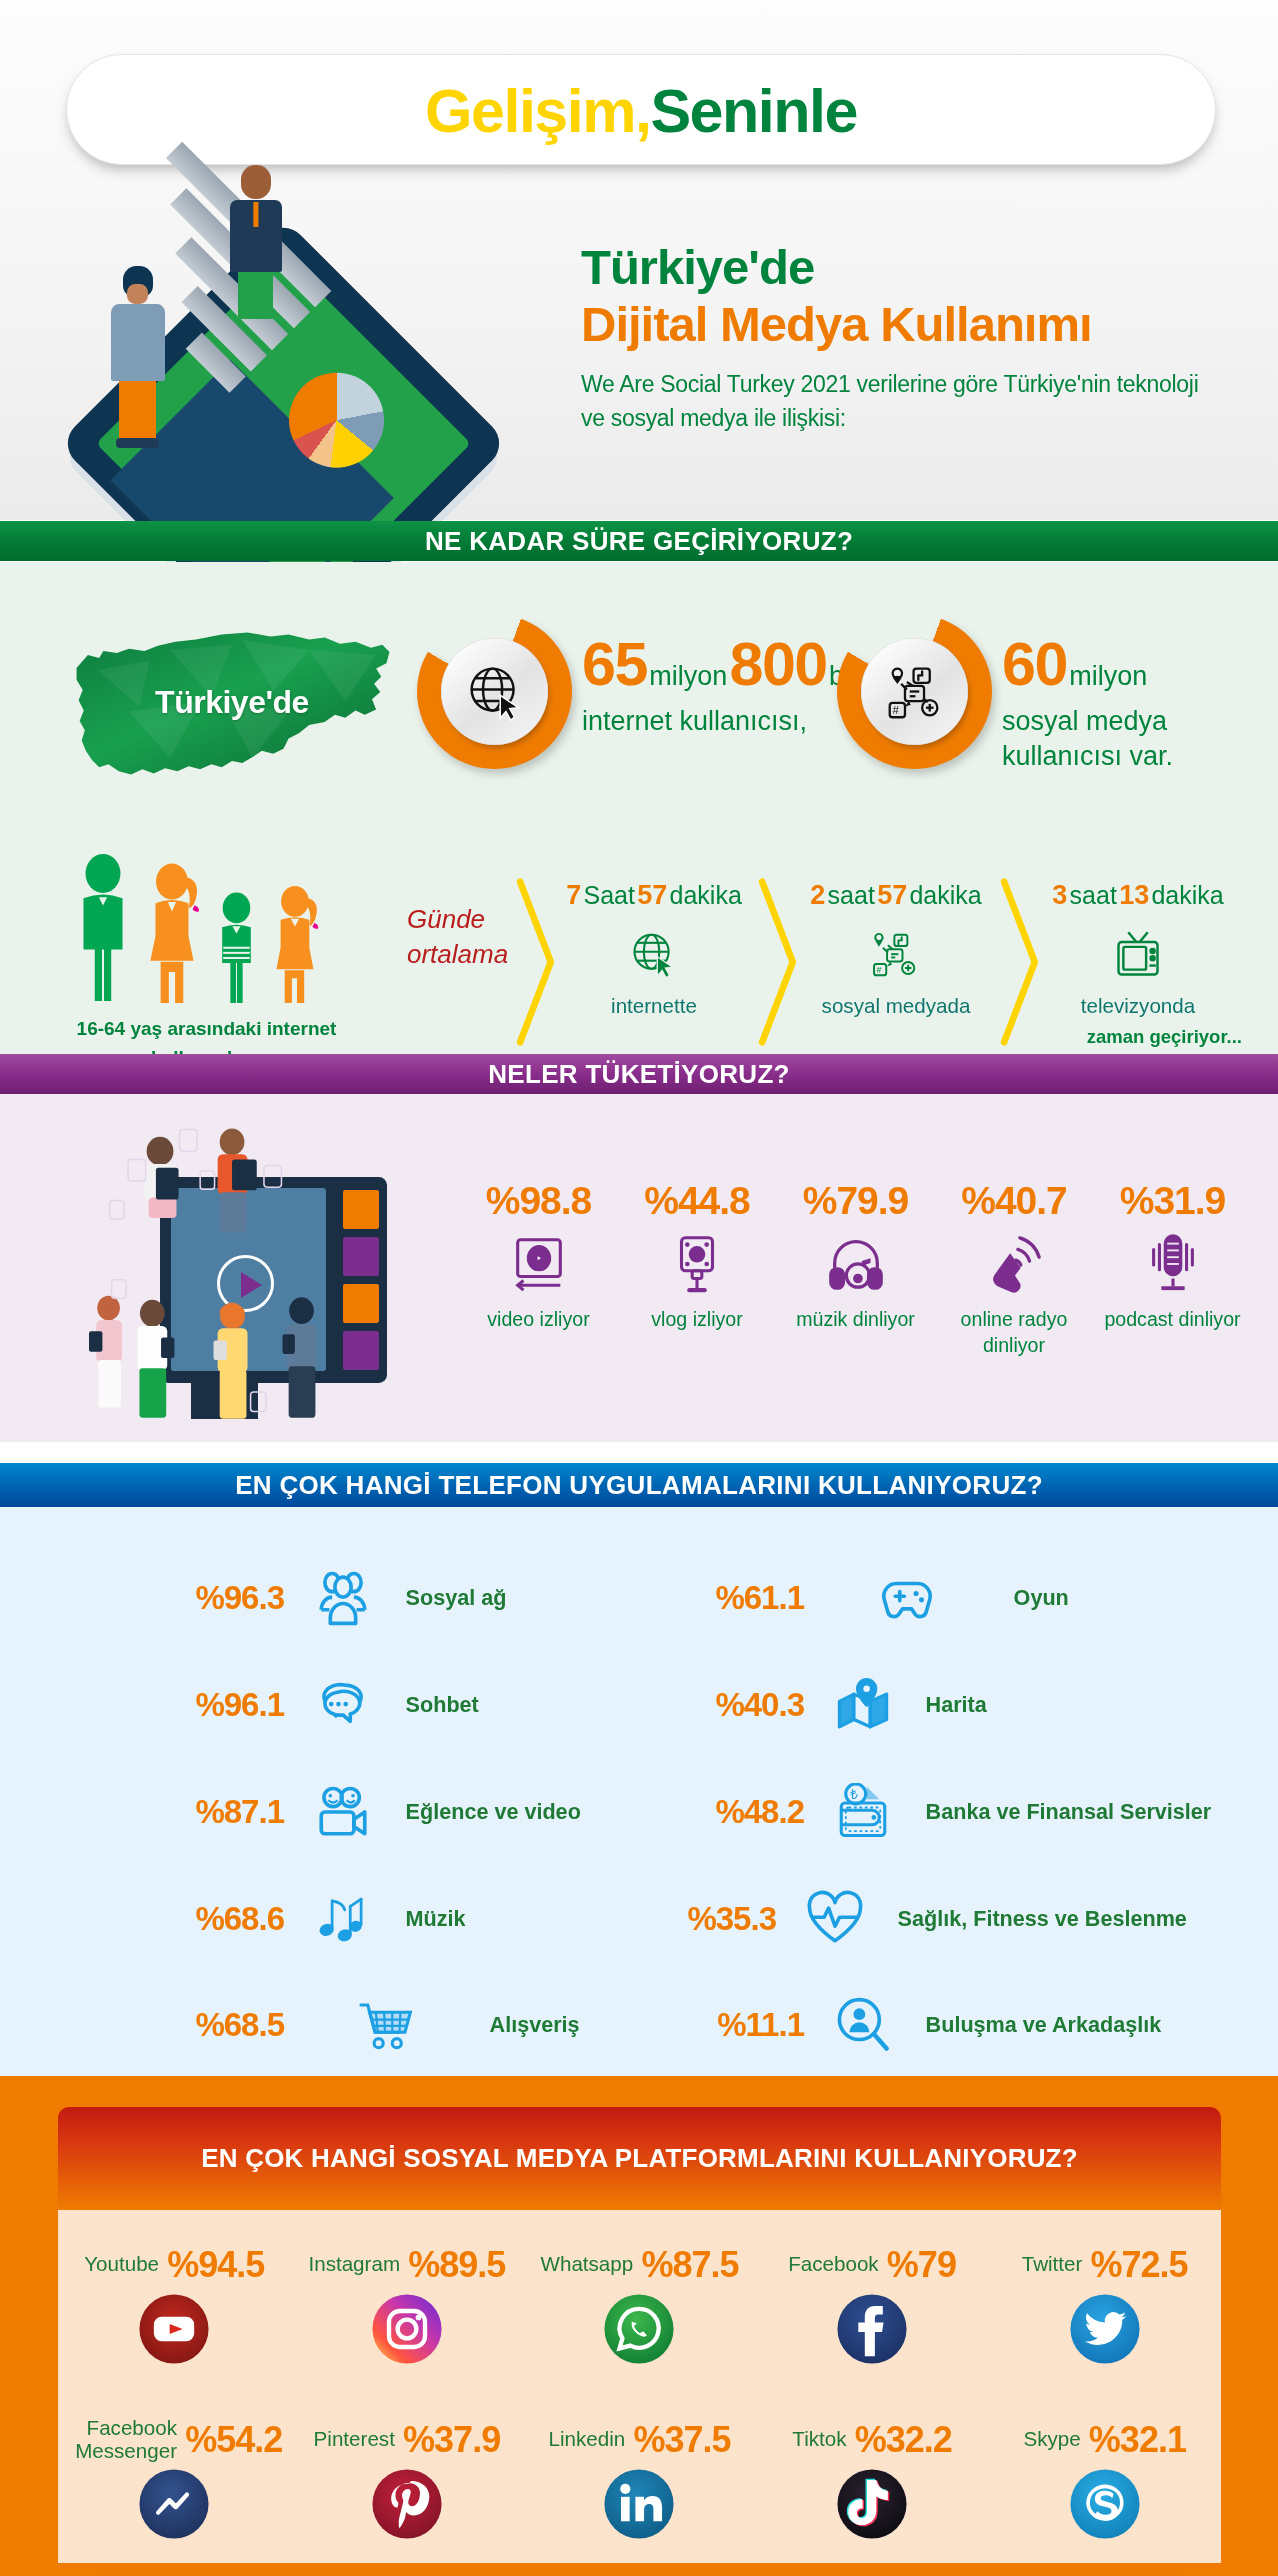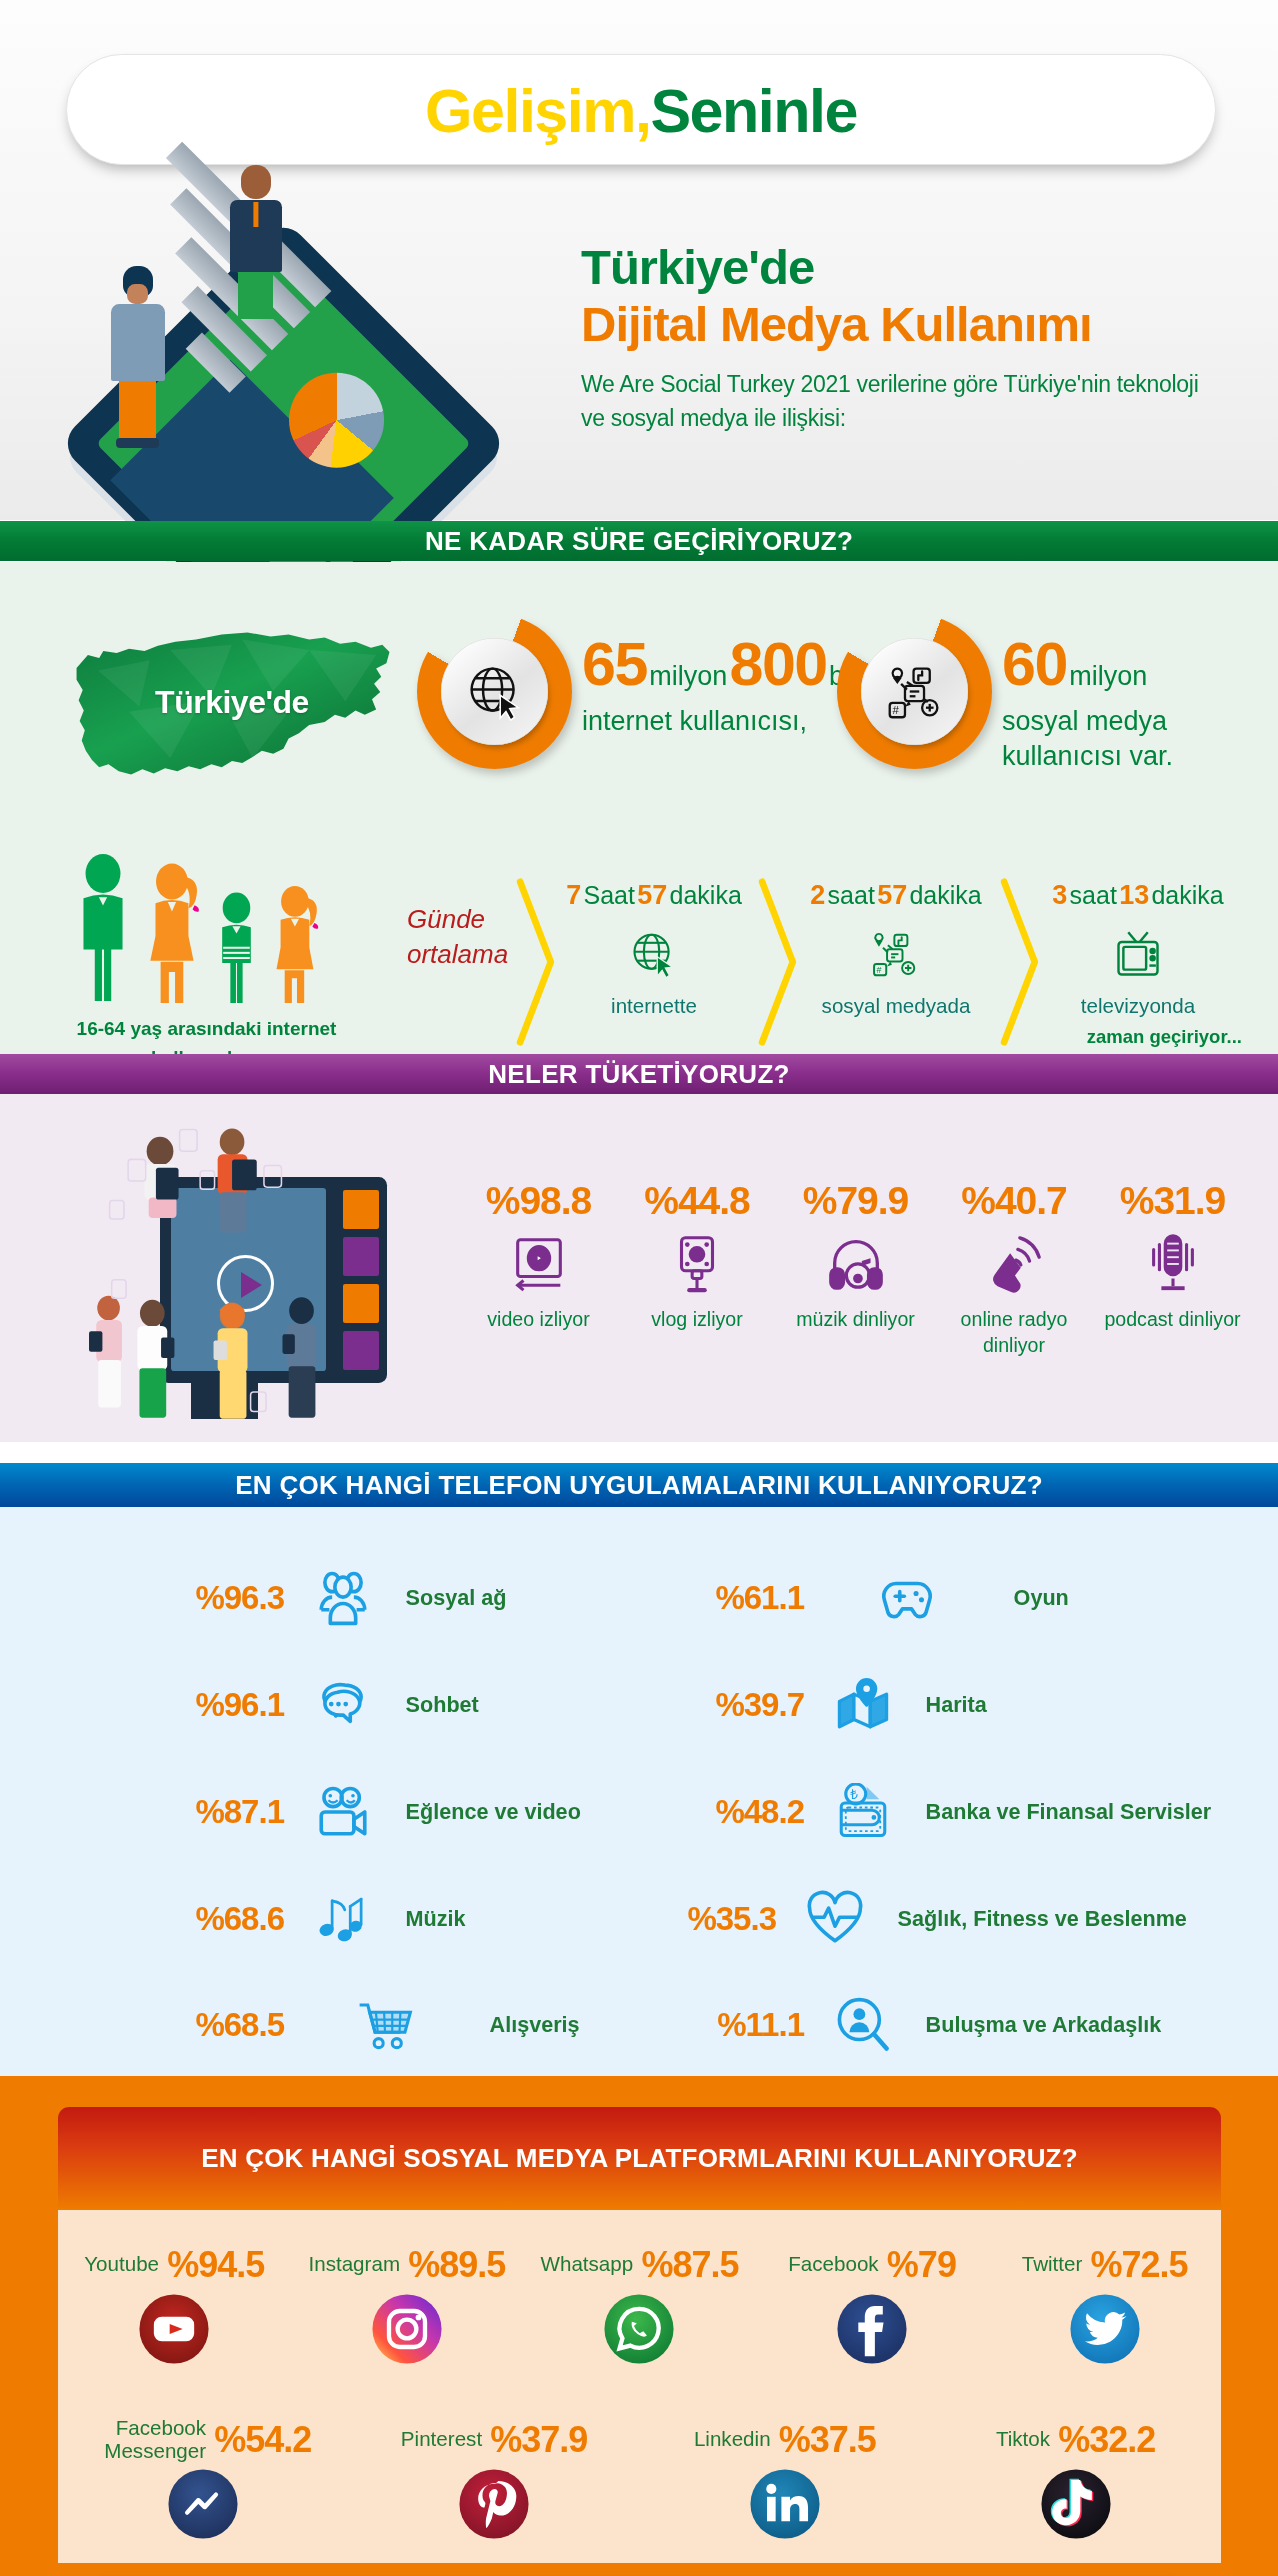--- a/index.html
+++ b/index.html
@@ -704,21 +704,21 @@
             <line x1="19" y1="30" x2="29" y2="30" stroke-linecap="round"></line>
             <line x1="24" y1="25" x2="24" y2="35" stroke-linecap="round"></line>
             <circle cx="42" cy="27" r="2.8" fill="#1CA0E3" stroke="none"></circle>
             <circle cx="48" cy="34" r="2.8" fill="#1CA0E3" stroke="none"></circle>
           </svg>
         </div>
         <div class="app-name">Oyun</div>
       </div>
 
       <div class="app-item" style="left:649px; top:164px;">
-        <div class="app-pct">%39.7</div>
+        <div class="app-pct">%40.3</div>
         <div class="app-ico">
           <svg viewBox="0 0 64 64" fill="none" stroke="#1CA0E3" stroke-width="3.6" stroke-linejoin="round">
             <path d="M6 28 l16-8 v28 l-16 8z" fill="#1CA0E3" fill-opacity=".9" stroke="#1CA0E3"></path>
             <path d="M22 20 l18 8 v28 l-18-8z" fill="#E6F2FC"></path>
             <path d="M40 28 l18-8 v28 l-18 8z" fill="#1CA0E3" fill-opacity=".9"></path>
             <path d="M36 4 a10 10 0 0 1 10 10 c0 8-10 18-10 18 s-10-10-10-18 a10 10 0 0 1 10-10z" fill="#1CA0E3" stroke="#1CA0E3"></path>
             <circle cx="36" cy="14" r="3.6" fill="#E6F2FC" stroke="none"></circle>
           </svg>
         </div>
         <div class="app-name">Harita</div>
@@ -955,20 +955,39 @@
                   </radialGradient>
                 </defs>
               <circle cx="50" cy="50" r="48" fill="url(#ttg)"></circle>
               <path d="M58 18 c2 9 7 14 16 15 v13 c-6 0-11-2-16-5 v20 c0 12-9 20-20 20 c-11 0-19-8-19-18 c0-11 9-19 20-18 v13 c-4-1-8 2-8 6 c0 4 3 7 7 7 c4 0 7-3 7-8 v-45z" fill="#FE2C55"></path>
               <path d="M54 15 c2 9 7 14 16 15 v13 c-6 0-11-2-16-5 v20 c0 12-9 20-20 20 c-11 0-19-8-19-18 c0-11 9-19 20-18 v13 c-4-1-8 2-8 6 c0 4 3 7 7 7 c4 0 7-3 7-8 v-45z" fill="#25F4EE" opacity=".9"></path>
               <path d="M56 16.5 c2 9 7 14 16 15 v13 c-6 0-11-2-16-5 v20 c0 12-9 20-20 20 c-11 0-19-8-19-18 c0-11 9-19 20-18 v13 c-4-1-8 2-8 6 c0 4 3 7 7 7 c4 0 7-3 7-8 v-45z" fill="#fff"></path>
               </svg>
           </div>
         </div>
 
+        <div class="sm-item">
+          <div class="sm-head">
+            <span class="sm-name">Skype</span>
+            <span class="sm-pct">%32.1</span>
+          </div>
+          <div class="sm-logo">
+            <svg viewBox="0 0 100 100">
+                <defs>
+                  <radialGradient id="skg" cx="45%" cy="35%" r="75%">
+              <stop offset="0%" stop-color="#2BADE5"></stop>
+                    <stop offset="100%" stop-color="#0F7DB5"></stop>
+                  </radialGradient>
+                </defs>
+              <circle cx="50" cy="50" r="48" fill="url(#skg)"></circle>
+              <path d="M64 30 a24 24 0 0 0-28 0 a22 22 0 0 0-6 30 a24 24 0 0 0 34 6 a22 22 0 0 0 0-36z" fill="none" stroke="#fff" stroke-width="5"></path>
+              <path d="M62 36 c-4-4-11-5-16-4 c-6 1-10 5-10 11 c0 6 5 9 11 10 l7 2 c3 1 5 2 5 5 c0 3-3 5-8 5 c-5 0-9-2-11-5 l-6 6 c4 5 11 7 18 7 c9 0 16-5 16-13 c0-7-5-10-12-12 l-7-2 c-3-1-5-2-5-4 c0-3 3-4 7-4 c4 0 7 1 9 4z" fill="#fff"></path>
+              </svg>
+          </div>
+        </div>
       </div>
     </div>
 
     <div class="sm-banner">
       
       
       
       
     </div>
   </div>

